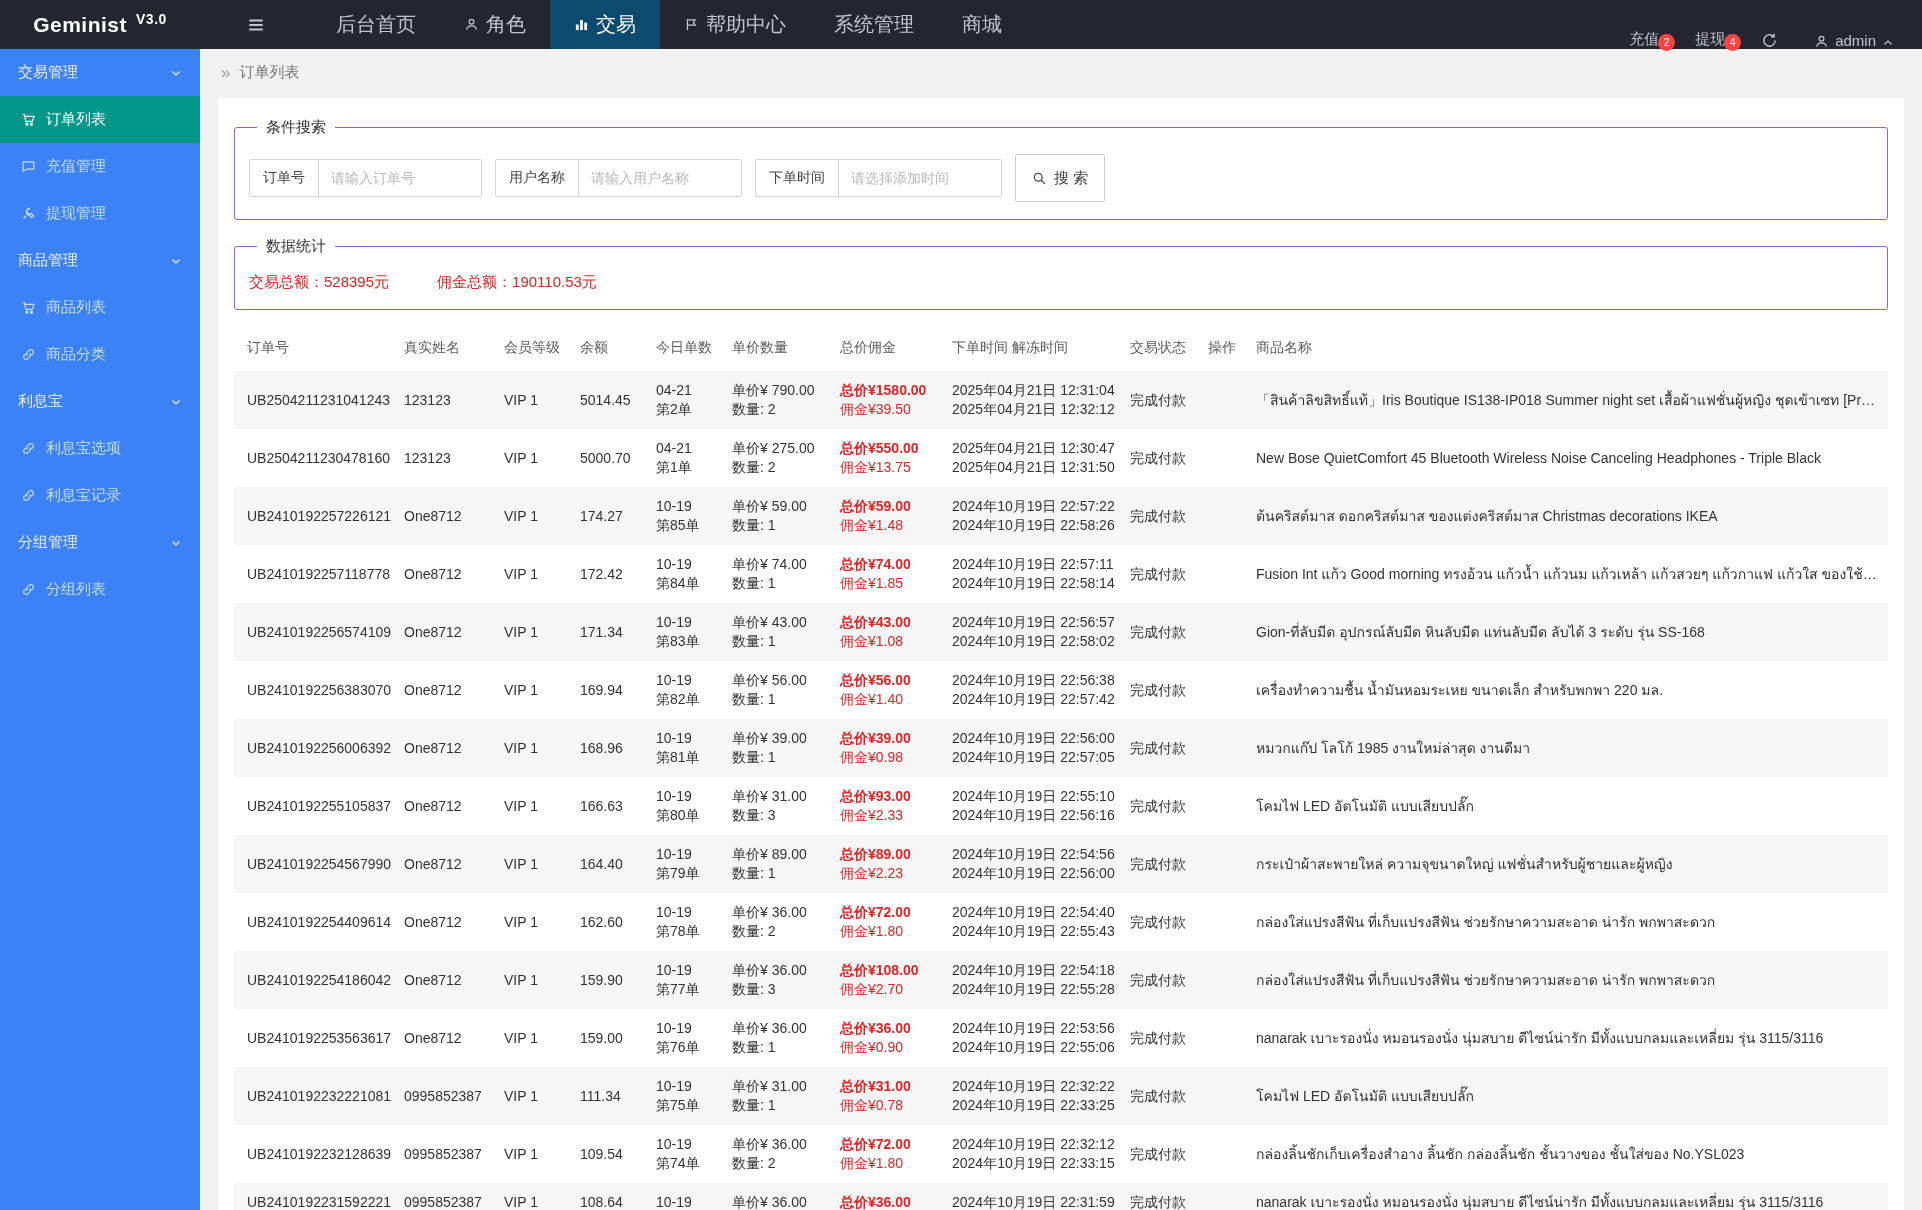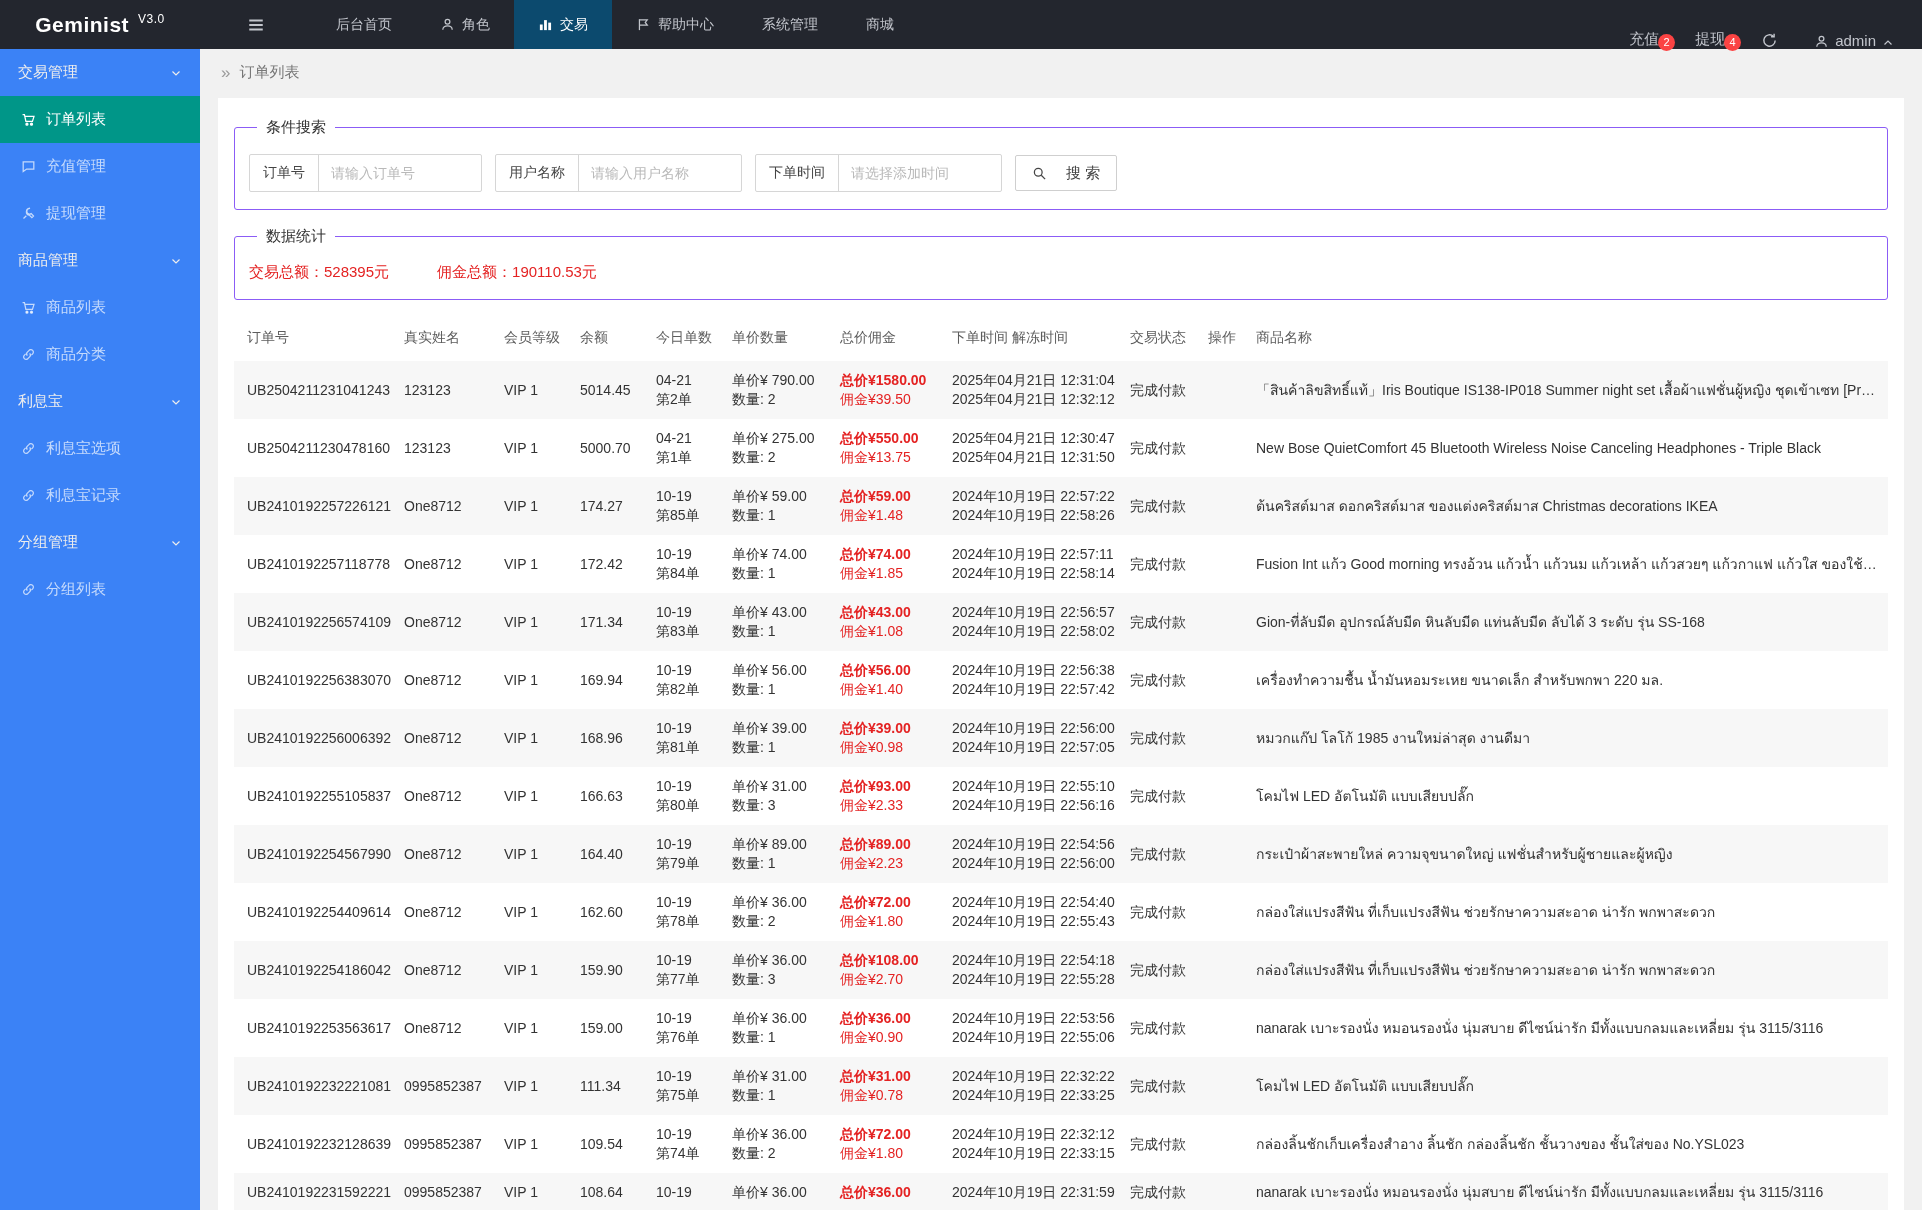--- a/index.html
+++ b/index.html
@@ -8,24 +8,24 @@
     font-family: "Liberation Sans", "DejaVu Sans", sans-serif;
     font-size: 14px;
     background: #f1f1f1;
     color: #333;
   }
   .app { display: flex; flex-direction: column; width: 1922px; height: 1210px; }
 
   
   .topbar { flex: 0 0 49px; background: #23262e; display: flex; align-items: stretch; color: #c2c5cc; gap: 25px; }
   .logo { width: 200px; flex: 0 0 200px; display: flex; align-items: center; justify-content: center; color: #fff; font-size: 21px; font-weight: bold; letter-spacing: .5px; }
-  .logo .ver { font-size: 12px; font-weight: normal; margin: -12px 0 0 9px; }
+  .logo .ver { font-size: 14px; font-weight: bold; margin: -12px 0 0 9px; }
   .hamburger { display: flex; align-items: center; padding: 0 22px; cursor: pointer; }
   .topnav { display: flex; align-items: stretch; }
-  .top-item { display: flex; align-items: center; gap: 7px; padding: 0 24px; font-size: 14px; color: #c2c5cc; cursor: pointer; white-space: nowrap; }
+  .top-item { display: flex; align-items: center; gap: 7px; padding: 0 24px; font-size: 20px; color: #c2c5cc; cursor: pointer; white-space: nowrap; }
   .top-item.active { background: #0c4a6e; color: #fff; }
   .topbar-right { margin-left: auto; display: flex; align-items: stretch; padding-right: 10px; }
   .tb-act { position: relative; display: flex; align-items: flex-end; gap: 6px; padding: 0 18px; font-size: 15px; cursor: pointer; white-space: nowrap; margin-top: 30px; }
   .badge { position: absolute; top: 4px; right: 2px; background: #fb4343; color: #fff; min-width: 17px; height: 17px; line-height: 17px; border-radius: 9px; font-size: 11px; text-align: center; padding: 0 4px; }
   .icon { display: inline-flex; align-items: center; justify-content: center; }
   .icon svg { display: block; }
 
   
   .main-wrap { flex: 1; display: flex; min-height: 0; }
   .sidebar { width: 200px; flex: 0 0 200px; background: #3b82f6; overflow: hidden; }
@@ -40,21 +40,21 @@
   .panel { background: #fff; margin: 2px 18px 0 18px; padding: 20px 16px; flex: 1; overflow: hidden; }
 
   fieldset { border: 1px solid #8b5cf6; border-radius: 3px; padding: 17px 14px; }
   legend { padding: 0 9px; margin-left: 8px; font-size: 15px; color: #333; }
 
   .search-row { display: flex; align-items: center; gap: 13px; }
   .input-group { display: flex; align-items: stretch; height: 38px; border: 1px solid #d6d6d6; border-radius: 2px; background: #fff; }
   .ig-label { display: flex; align-items: center; padding: 0 13px; font-size: 14px; color: #444; border-right: 1px solid #d6d6d6; white-space: nowrap; }
   .ig-input { border: none; outline: none; padding: 0 12px; width: 162px; font-size: 14px; color: #333; background: transparent; }
   .ig-input::placeholder { color: #b9b9b9; }
-  .search-btn { height: 36px; display: inline-flex; align-items: center; gap: 19px; padding: 0 16px; background: #fff; border: 1px solid #cfcfcf; border-radius: 2px; font-size: 15px; color: #444; cursor: pointer; font-family: inherit; }
+  .search-btn { height: 48px; display: inline-flex; align-items: center; gap: 7px; padding: 0 16px; background: #fff; border: 1px solid #cfcfcf; border-radius: 2px; font-size: 15px; color: #444; cursor: pointer; font-family: inherit; }
 
   .stats-fieldset { margin-top: 17px; }
   .stats-line { display: flex; gap: 48px; font-size: 15px; color: #e42222; }
 
   table { width: 100%; border-collapse: collapse; margin-top: 15px; table-layout: fixed; }
   thead th { text-align: left; font-weight: normal; color: #5d5d5d; font-size: 14px; padding: 14px 8px; white-space: nowrap; overflow: hidden; }
   thead th:first-child, tbody td:first-child { padding-left: 13px; }
   tbody td { font-size: 14px; color: #333; padding: 10px 8px; line-height: 19px; vertical-align: middle; white-space: nowrap; overflow: hidden; }
   tbody tr:nth-child(odd) { background: #f7f7f7; }
   td.danger div { color: #e42222; }

